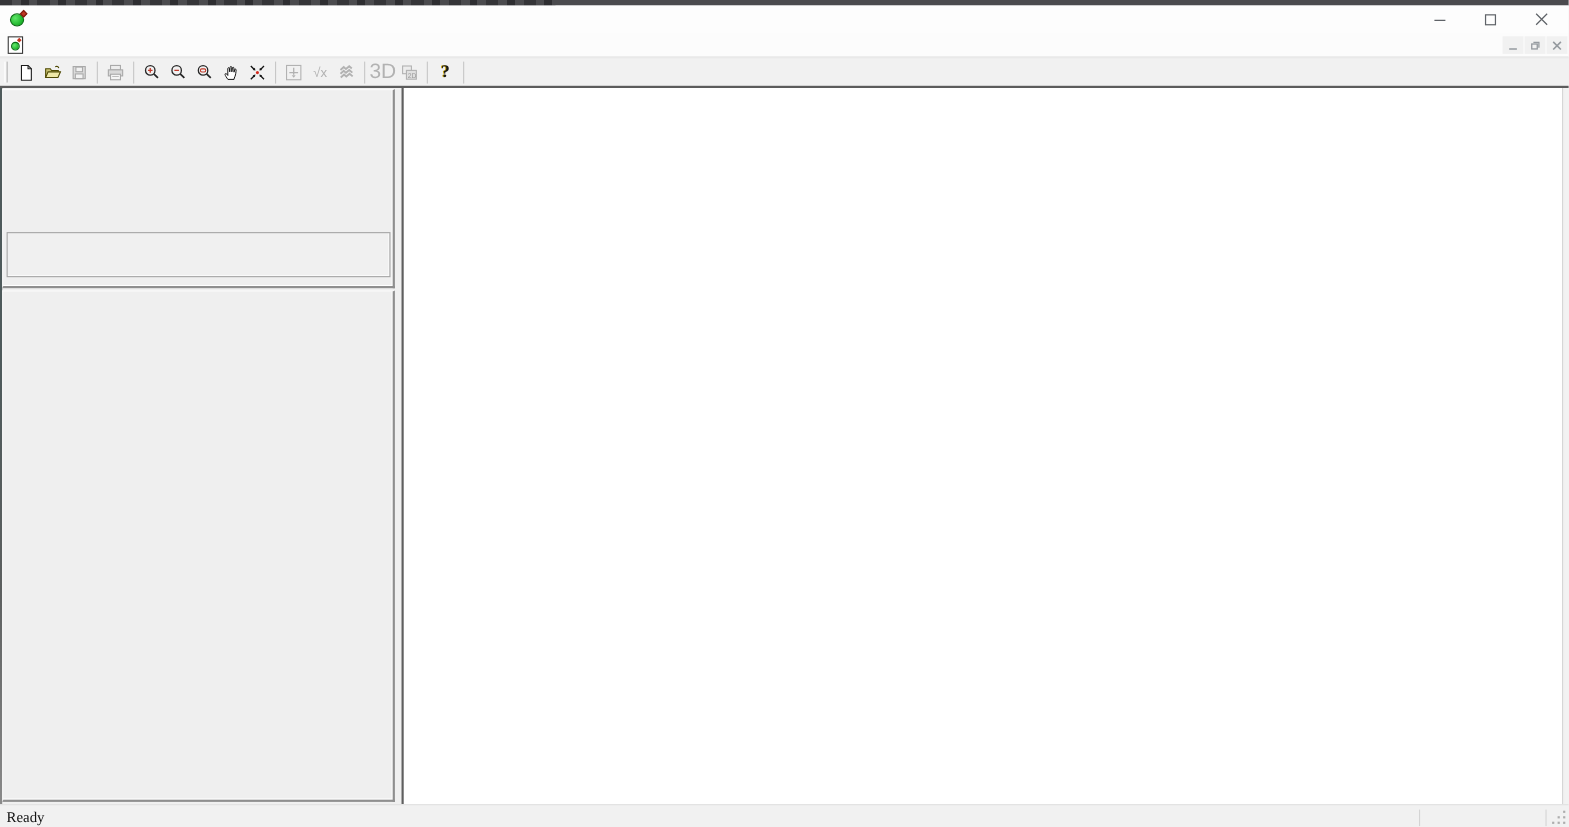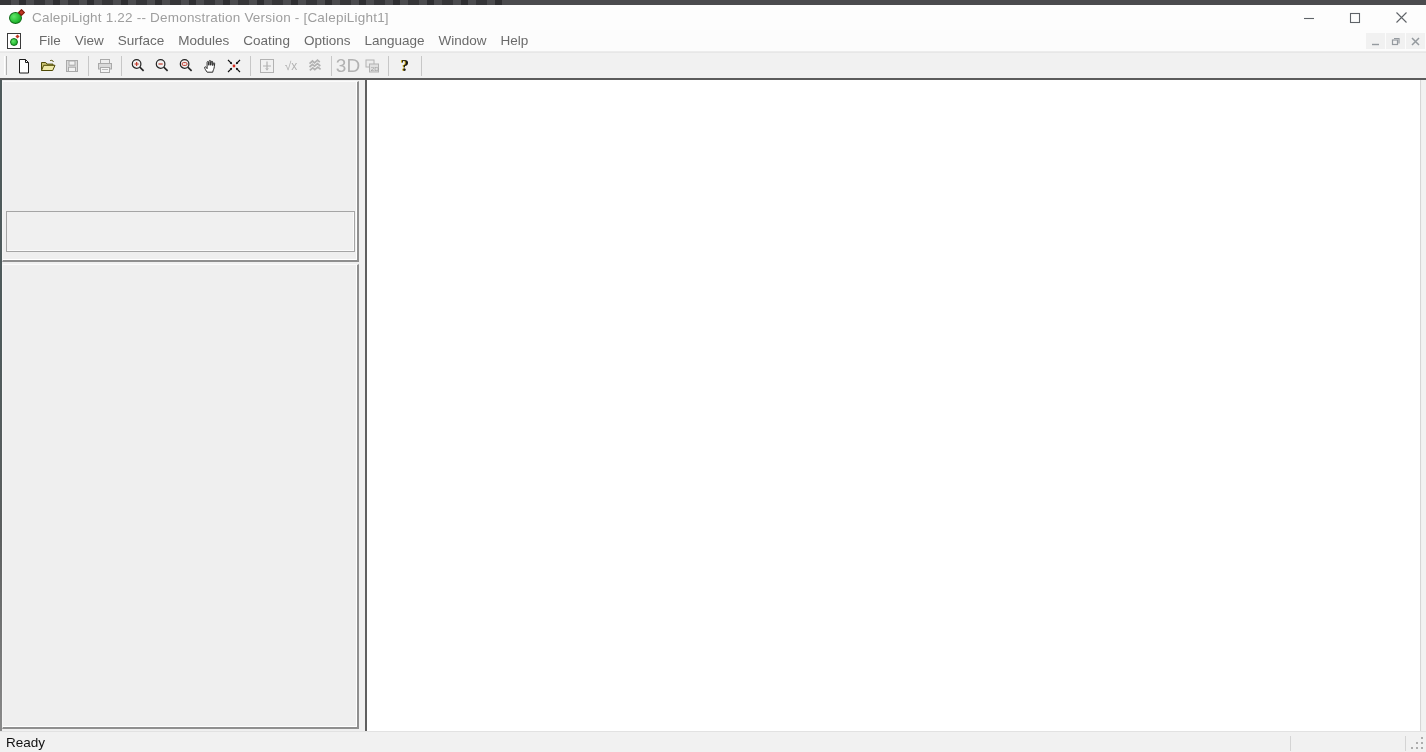--- a/index.html
+++ b/index.html
@@ -66,21 +66,21 @@
   .panel-bottom { left:2px; top:184px; width:357px; height:465px; }
   .inset-box { position:absolute; left:3px; top:129px; width:349px; height:41px;
     background:#f0f0f0; border:1px solid #a5a5a5; box-shadow:inset -1px -1px 0 #fafafa; }
   .canvas { position:absolute; left:365px; top:0; width:1056px; height:651px; background:#ffffff;
     border-left:2px solid #5f5f5f; border-right:1px solid #d6d6d6; }
   .right-gutter { position:absolute; left:1422px; top:0; width:4px; height:651px; background:#f2f2f2; }
 
   
   .statusbar { position:absolute; left:0; top:731px; width:1426px; height:21px; background:#f1f1f1;
     border-top:1px solid #e2e2e2; }
-  .status-text { position:absolute; left:6px; top:3px; font-size:13.5px; color:#111; }
+  .status-text { position:absolute; left:6px; top:3px; font-size:13.5px; color:#111;font-family:Liberation Serif, serif; }
   .status-sep { position:absolute; top:4px; width:1px; height:15px; background:#d4d4d4; }
   .status-sep.s1 { left:1290px; } .status-sep.s2 { left:1405px; }
   .resize-grip { position:absolute; right:3px; bottom:3px; width:14px; height:14px; }
   .resize-grip i { position:absolute; width:2px; height:2px; background:#adadad; }
   .resize-grip i:nth-child(1){ right:0; bottom:10px; }
   .resize-grip i:nth-child(2){ right:5px; bottom:5px; }
   .resize-grip i:nth-child(3){ right:0; bottom:5px; }
   .resize-grip i:nth-child(4){ right:10px; bottom:0; }
   .resize-grip i:nth-child(5){ right:5px; bottom:0; }
   .resize-grip i:nth-child(6){ right:0; bottom:0; }
@@ -90,21 +90,20 @@
 
 <div class="top-strip">
   <div class="pattern"></div>
 </div>
 
 <div class="titlebar">
   <div class="app-icon">
     <div class="lens"></div>
     <div class="gem"></div>
   </div>
-  <div class="title-text">CalepiLight 1.22 -- Demonstration Version - [CalepiLight1]</div>
   <div class="win-controls">
     <div class="win-btn">
       <svg width="12" height="12" viewBox="0 0 12 12">
           <line x1="1" y1="6.5" x2="11" y2="6.5" stroke="#5f6368" stroke-width="1.1"></line>
         </svg>
     </div>
     <div class="win-btn">
       <svg width="12" height="12" viewBox="0 0 12 12">
           <rect x="1.5" y="1.5" width="9" height="9" fill="none" stroke="#5f6368" stroke-width="1.1"></rect>
         </svg>
@@ -114,31 +113,20 @@
           <path d="M1.5 1.5l10 10M11.5 1.5l-10 10" stroke="#5f6368" stroke-width="1.1"></path>
         </svg>
     </div>
   </div>
 </div>
 
 <div class="menubar">
   <div class="doc-icon">
     <div class="ball"></div>
     <div class="gem"></div>
-  </div>
-  <div class="menu-items">
-    <div class="menu-item">File</div>
-    <div class="menu-item">View</div>
-    <div class="menu-item">Surface</div>
-    <div class="menu-item">Modules</div>
-    <div class="menu-item">Coating</div>
-    <div class="menu-item">Options</div>
-    <div class="menu-item">Language</div>
-    <div class="menu-item">Window</div>
-    <div class="menu-item">Help</div>
   </div>
   <div class="mdi-controls">
     <div class="mdi-btn">
       <svg width="9" height="9" viewBox="0 0 9 9">
           <line x1="1" y1="7.5" x2="8" y2="7.5" stroke="#959a9f" stroke-width="1.4"></line>
         </svg>
     </div>
     <div class="mdi-btn">
       <svg width="10" height="10" viewBox="0 0 10 10">
           <path d="M3 2.5h5v5" fill="none" stroke="#959a9f" stroke-width="1.2"></path>

